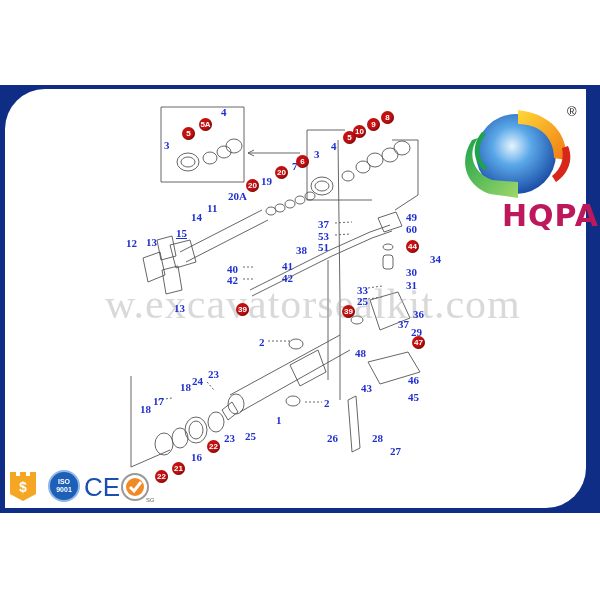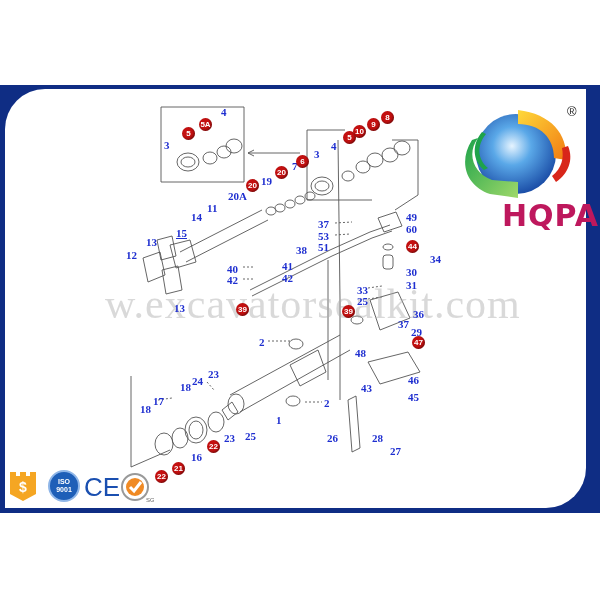--- a/index.html
+++ b/index.html
@@ -123,21 +123,21 @@
     <div class="lbl" style="left: 318px; top: 219px;">37</div>
     <div class="lbl" style="left: 318px; top: 231px;">53</div>
     <div class="lbl" style="left: 318px; top: 242px;">51</div>
     <div class="lbl" style="left: 296px; top: 245px;">38</div>
     <div class="lbl" style="left: 406px; top: 212px;">49</div>
     <div class="lbl" style="left: 406px; top: 224px;">60</div>
     <div class="lbl" style="left: 406px; top: 254px; margin-left: 24px;">34</div>
     <div class="lbl" style="left: 406px; top: 267px;">30</div>
     <div class="lbl" style="left: 406px; top: 280px;">31</div>
     <div class="lbl" style="left: 146px; top: 237px;">13</div>
-    <div class="lbl" style="left: 126px; top: 250px;">12</div>
+    <div class="lbl" style="left: 126px; top: 238px;">12</div>
     <div class="lbl" style="left: 227px; top: 264px;">40</div>
     <div class="lbl" style="left: 282px; top: 261px;">41</div>
     <div class="lbl" style="left: 227px; top: 275px;">42</div>
     <div class="lbl" style="left: 282px; top: 273px;">42</div>
     <div class="lbl" style="left: 174px; top: 303px;">13</div>
     <div class="lbl" style="left: 357px; top: 285px;">33</div>
     <div class="lbl" style="left: 357px; top: 296px;">25</div>
     <div class="lbl" style="left: 413px; top: 309px; text-align: right;">36</div>
     <div class="lbl" style="left: 398px; top: 319px;">37</div>
     <div class="lbl" style="left: 411px; top: 327px;">29</div>

